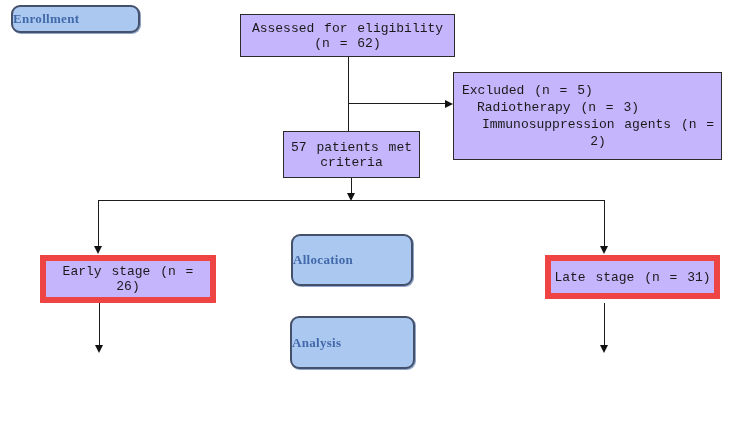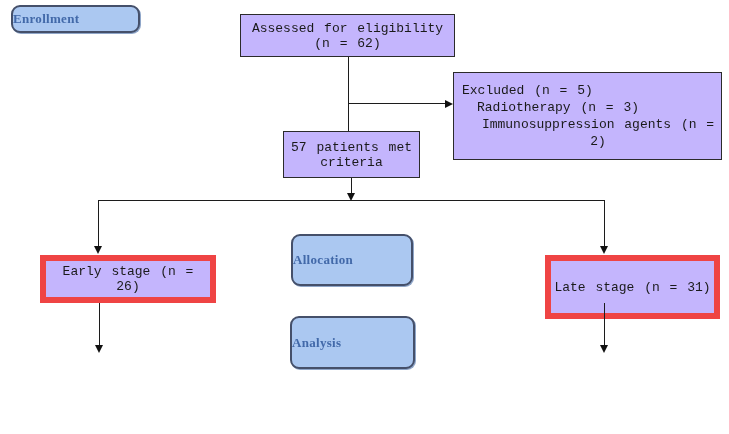--- a/index.html
+++ b/index.html
@@ -112,21 +112,21 @@
   </div>
 
   <div class="box" style="left:283px; top:131px; width:137px; height:47px;">
     <span>57 patients  met  criteria</span>
   </div>
 
   <div class="box thick" style="left:12px; top:255px; width:176px; height:48px;">
     <span>Early  stage (n = 26)</span>
   </div>
 
-  <div class="box thick" style="left:517px; top:255px; width:175px; height:64px;">
+  <div class="box thick" style="left:517px; top:255px; width:175px; height:44px;">
     <span>Late  stage  (n = 31)</span>
   </div>
 
 
   <div class="line" style="left:348px; top:57px; width:1px; height:74px;"></div>
 
   <div class="line" style="left:348px; top:103px; width:97px; height:1px;"></div>
   <div class="arrow-right" style="left:445px; top:100px;"></div>
 
   <div class="line" style="left:351px; top:178px; width:1px; height:16px;"></div>

